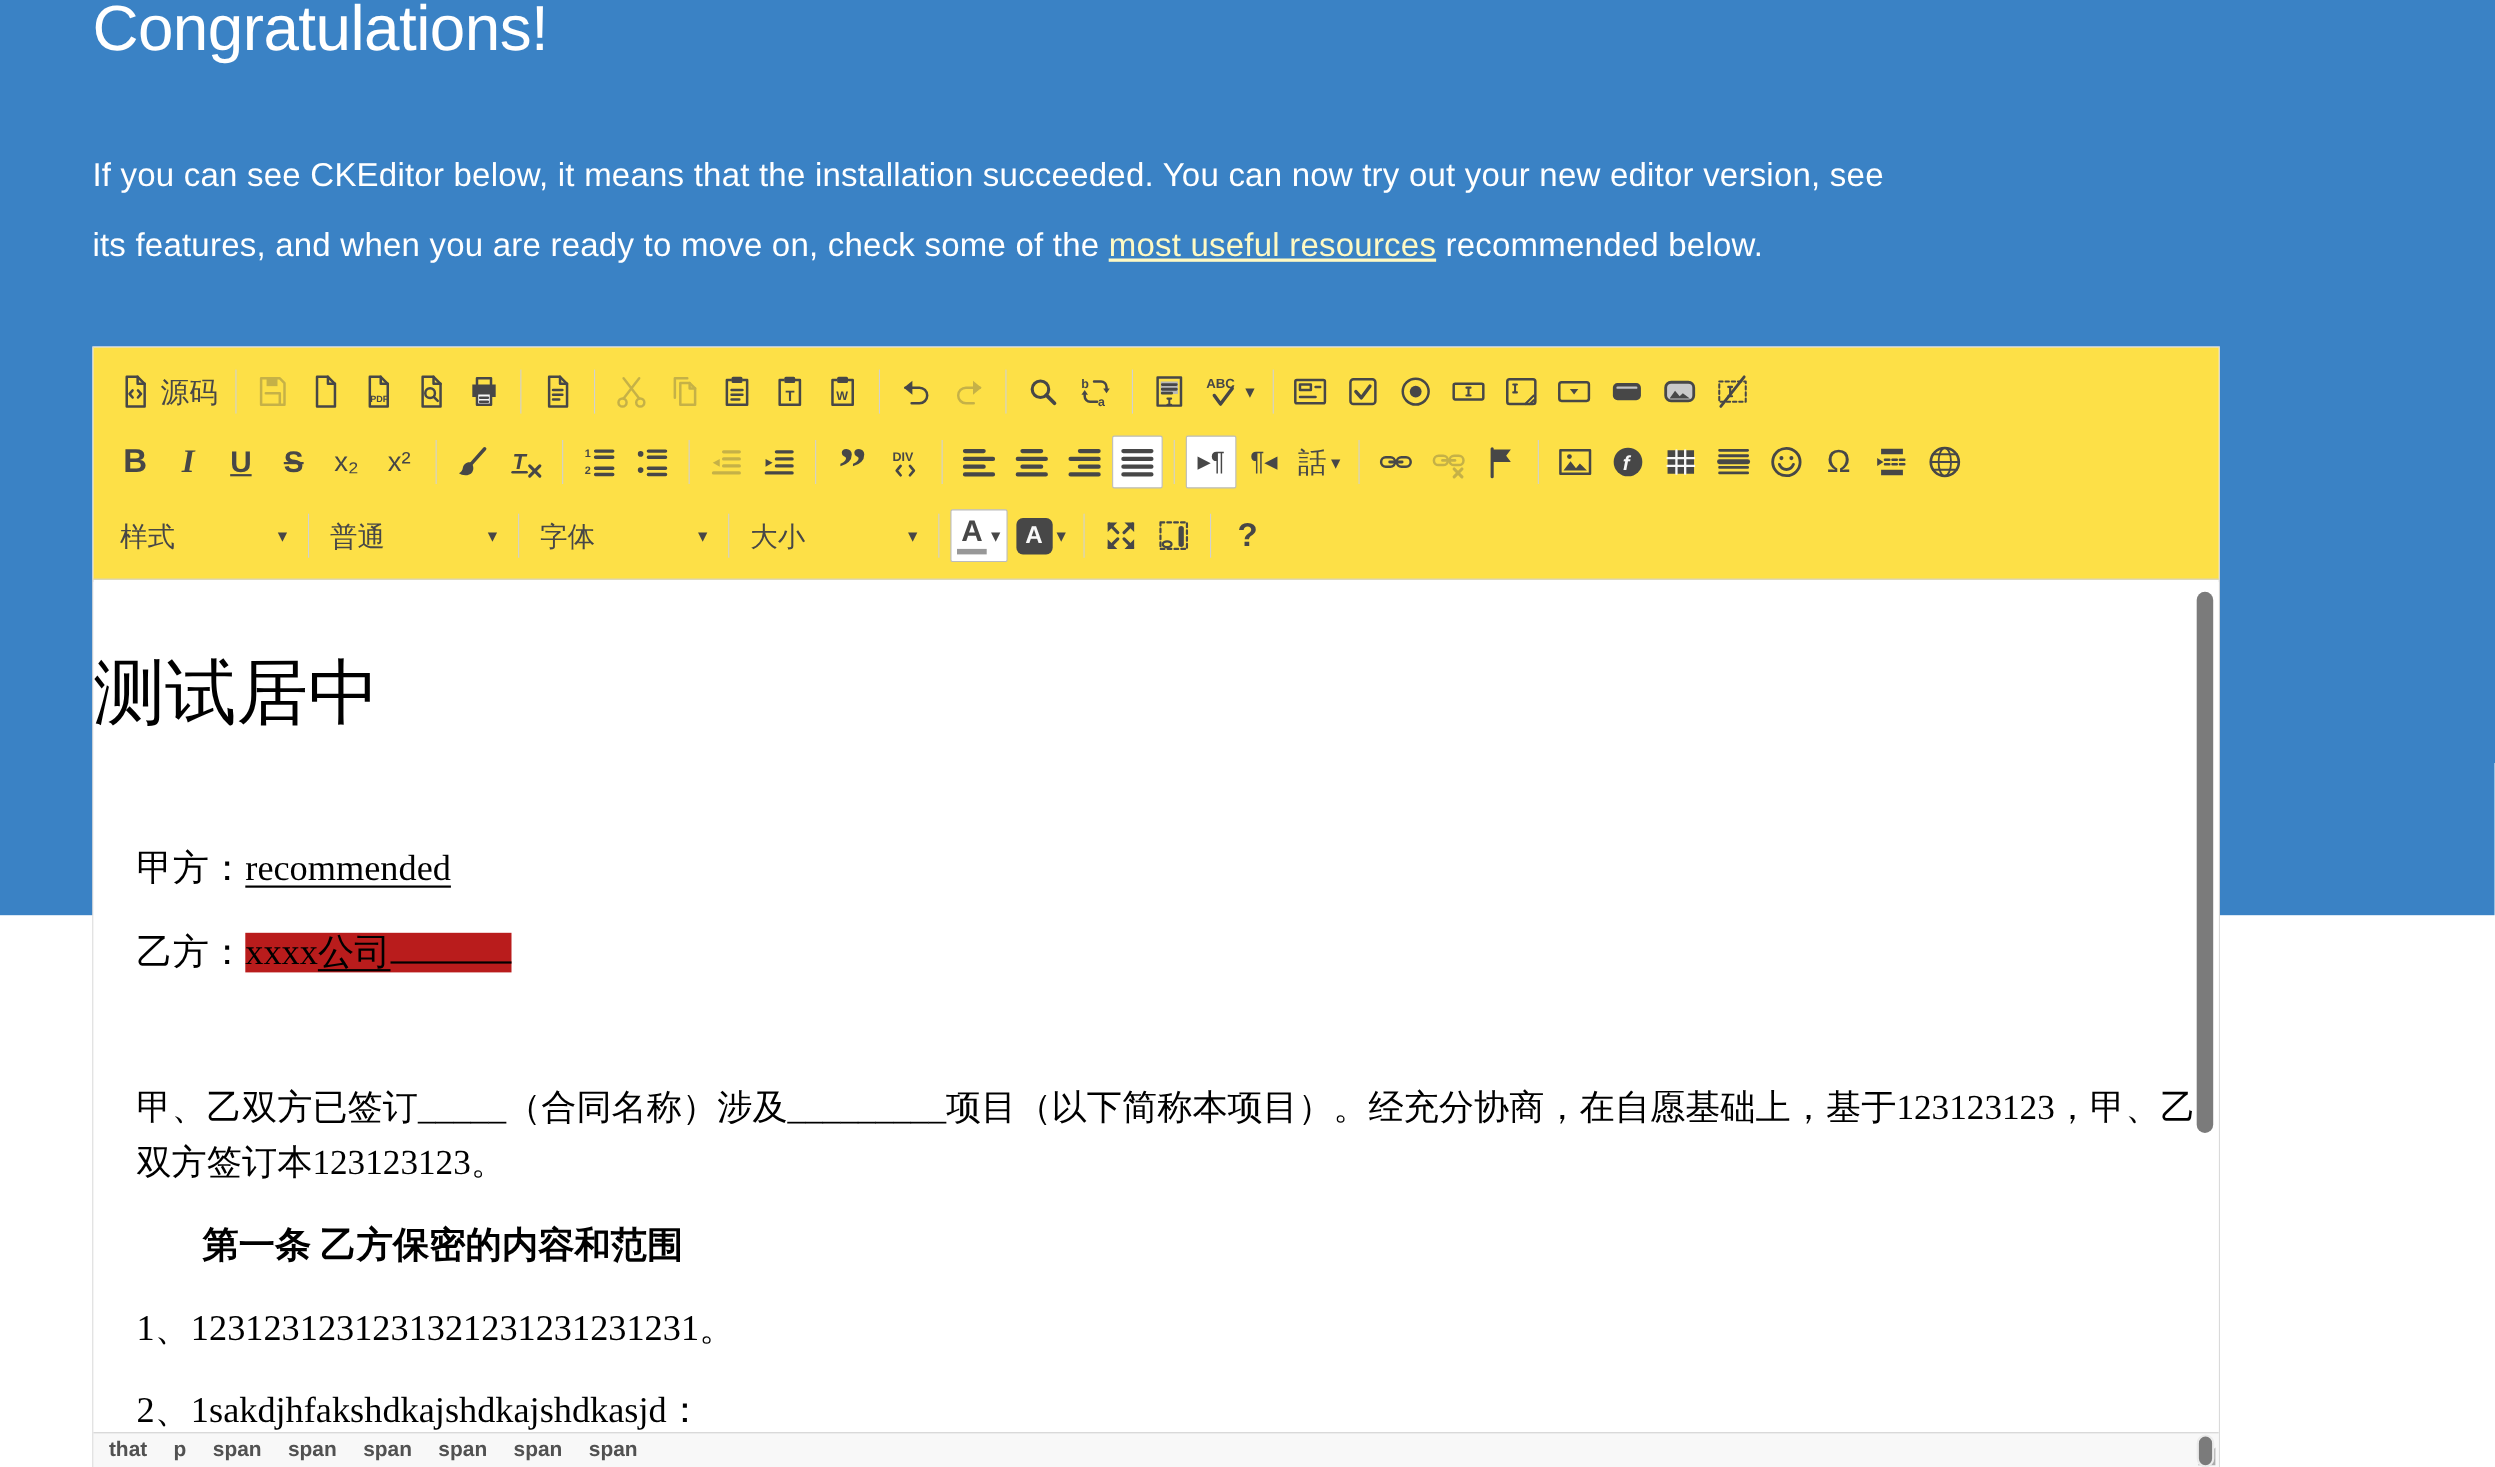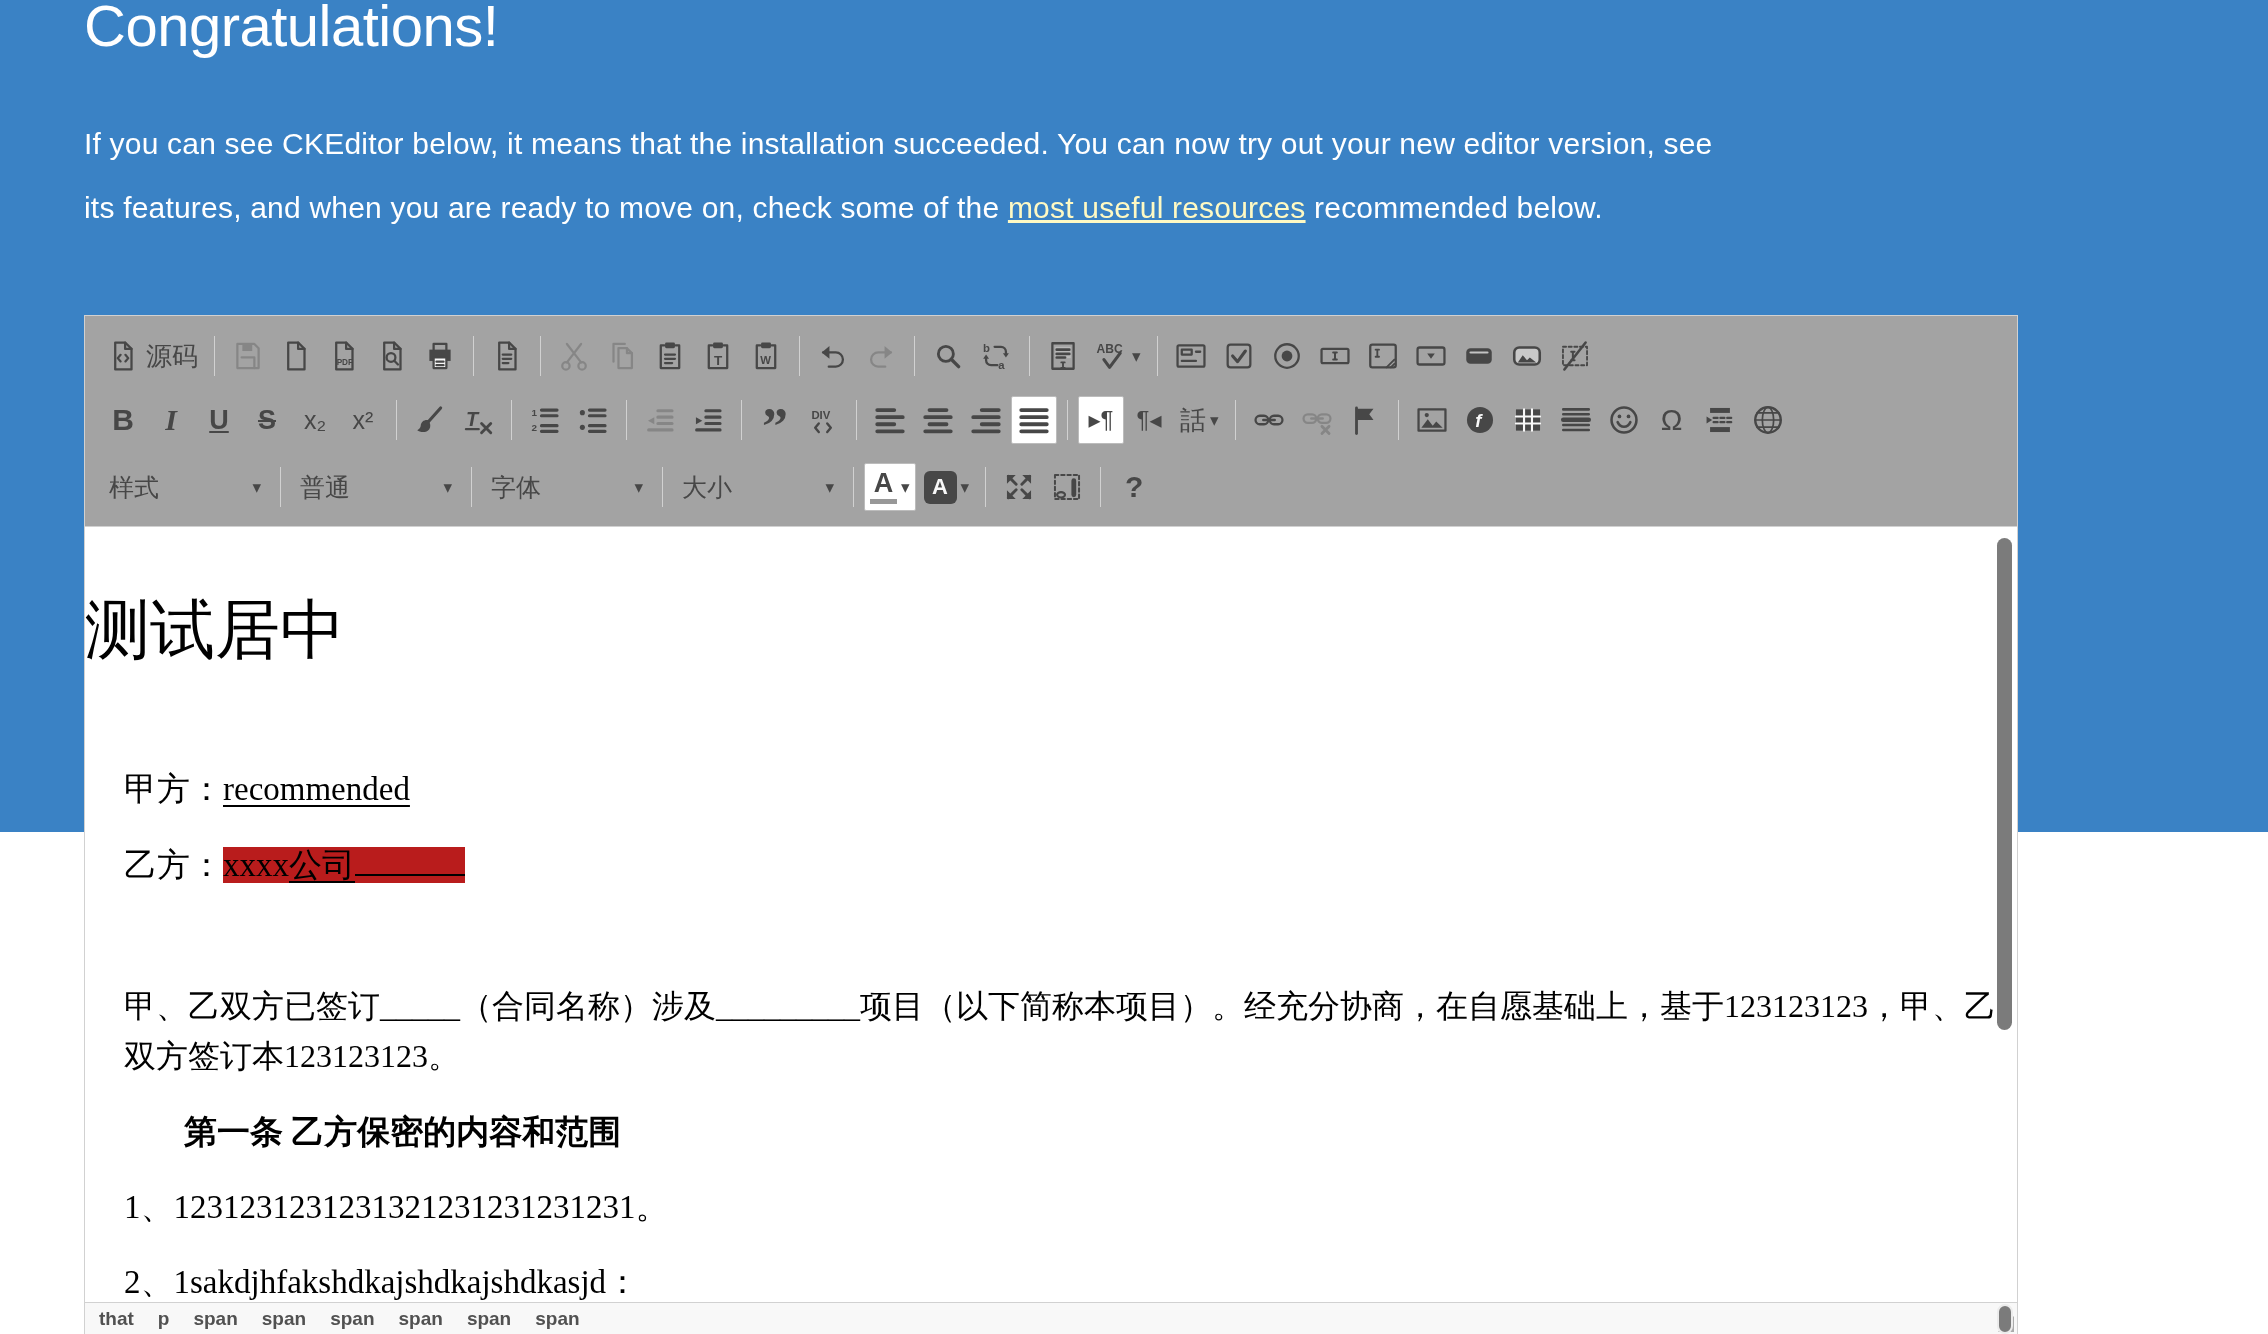--- a/index.html
+++ b/index.html
@@ -2,28 +2,28 @@
 <html><head>
 <meta charset="utf-8">
 <style>
   * { margin:0; padding:0; box-sizing:border-box; }
   html,body { background:#fff; }
   .stage { position:relative; width:2268px; height:1334px; overflow:hidden;
            font-family:"Liberation Sans","DejaVu Sans",sans-serif; background:#fff; }
   .hero { position:absolute; left:0; top:0; width:2268px; height:832px; background:#3a82c5; }
   .hero h1 { position:absolute; left:84px; top:-8px; font-size:58px; font-weight:400;
              color:#fff; letter-spacing:-0.5px; }
-  .hero-p { position:absolute; left:84px; top:112px; width:1950px; font-size:30px;
+  .hero-p { position:absolute; left:84px; top:128px; width:1950px; font-size:30px;
             line-height:64px; color:#fff; font-weight:400; letter-spacing:0.2px; }
   .hero-p .l1 { display:block; }
   .hero-link { color:#fef9c3; text-decoration:underline; cursor:pointer; }
 
   .editor { position:absolute; left:84px; top:315px; width:1934px; height:1021px;
             background:#fff; border:1px solid #d1d1d1; }
-  .toolbar { background:#a3a3a3; border-bottom:1px solid #d1d1d1; padding:8px 14px 4px; }
+  .toolbar { background:#fde047; border-bottom:1px solid #d1d1d1; padding:8px 14px 4px; }
   .tb-row { display:flex; align-items:center; height:64px; }
   .tb-row3 { height:70px; }
   .tb-btn { height:48px; min-width:46px; display:flex; align-items:center; justify-content:center;
             padding:0 5px; margin:0 1px; color:#474747; border:1px solid transparent;
             border-radius:2px; cursor:pointer; }
   .tb-btn.active { background:#fff; border-color:#bcbcbc; }
   .tb-btn.disabled { opacity:0.3; cursor:default; }
   .tb-sep { width:1px; height:40px; background:#d1d1d1; margin:0 9px; flex:0 0 1px; }
   .ico { width:34px; height:34px; display:block; }
   .ico text { font-family:"Liberation Sans","DejaVu Sans",sans-serif; }

